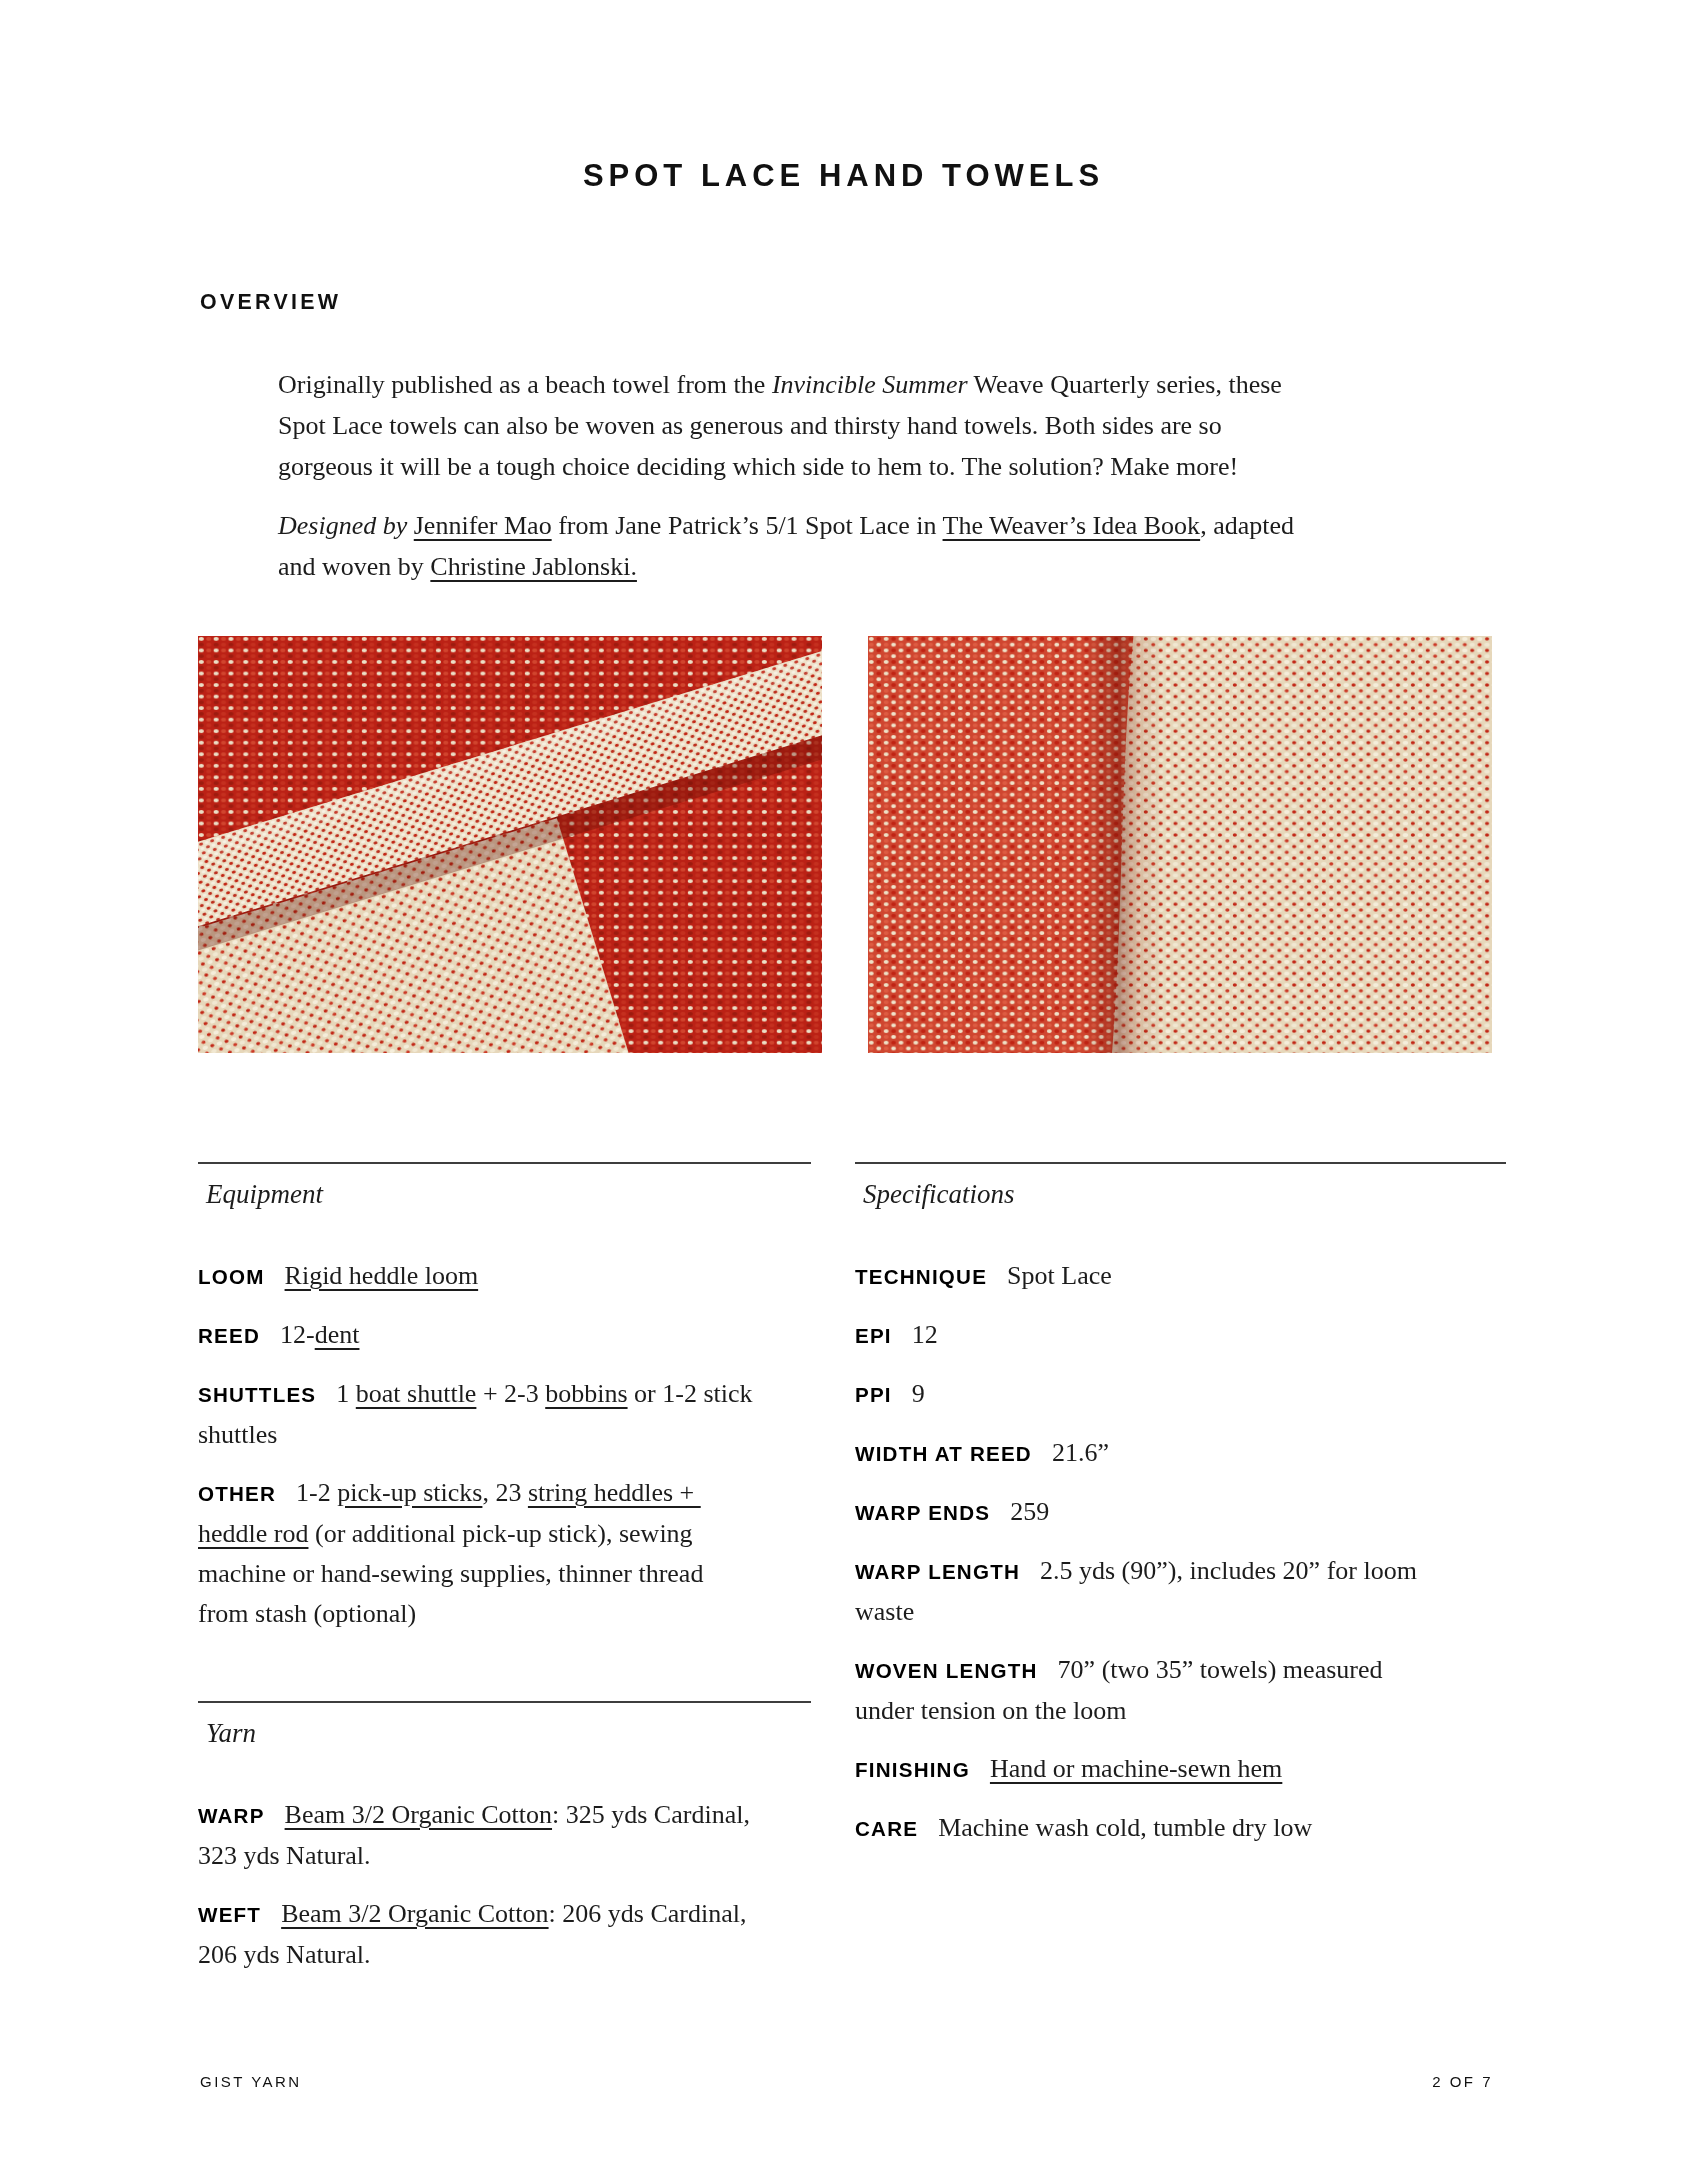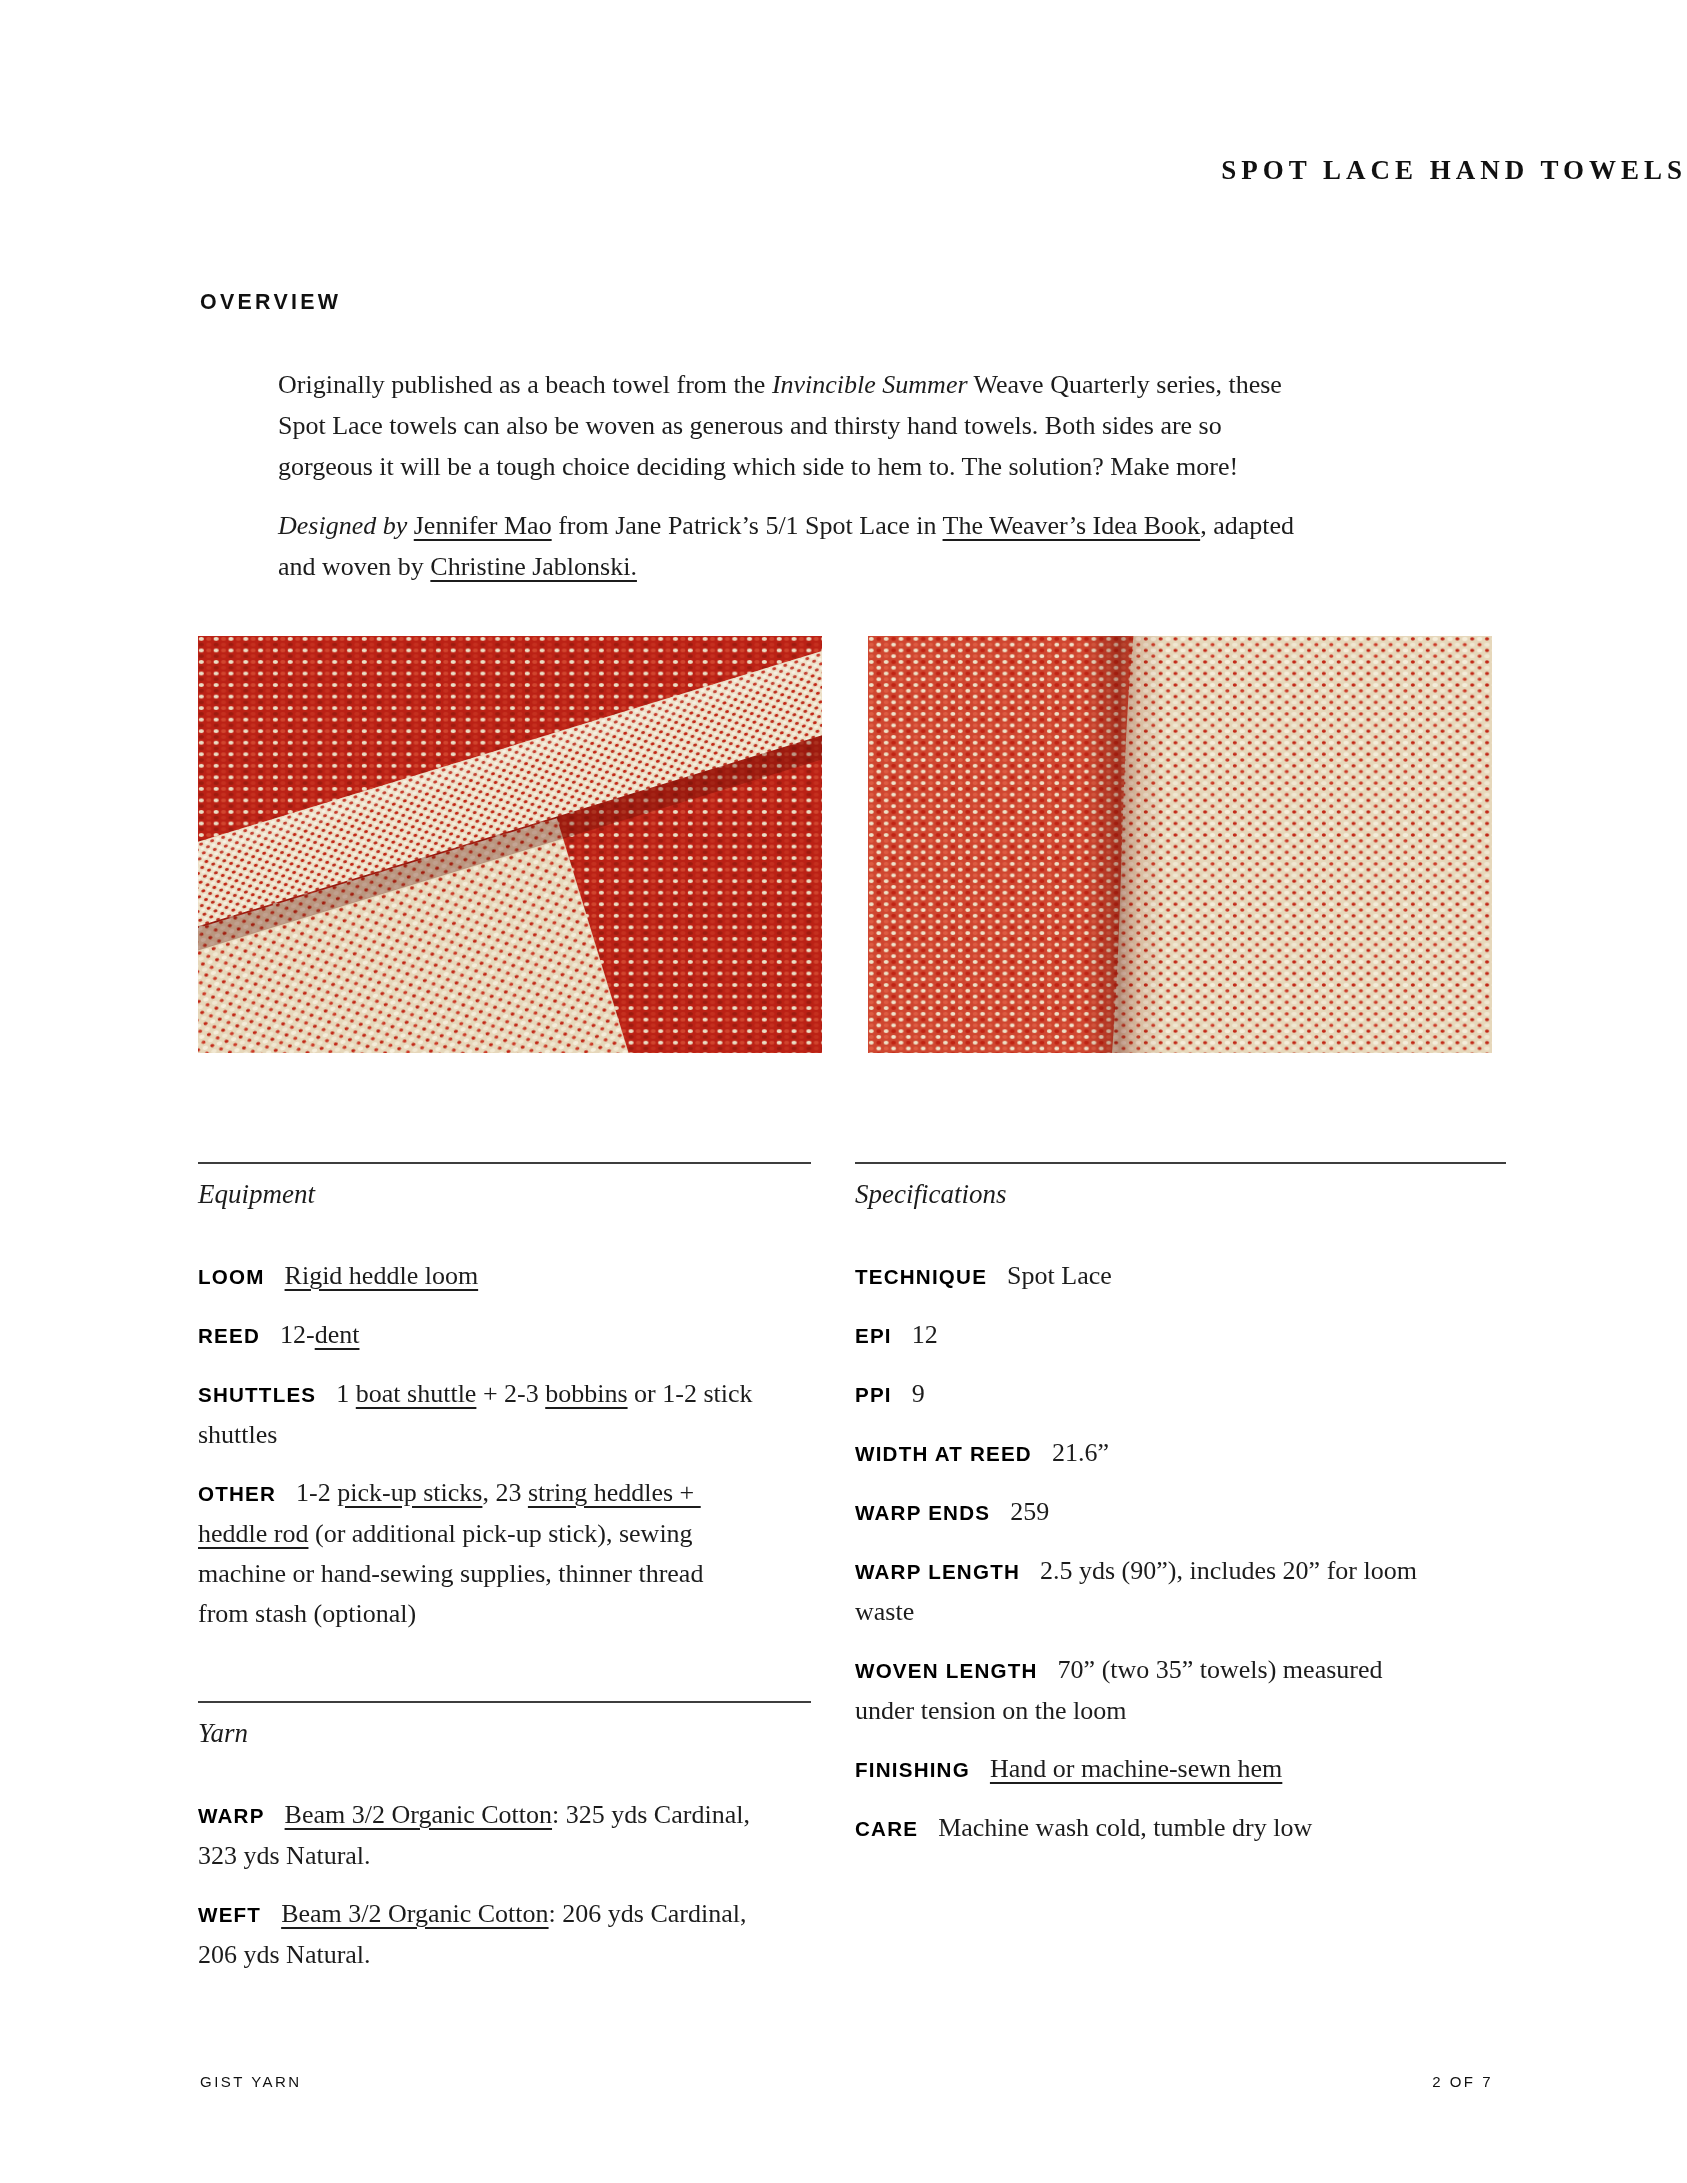--- a/index.html
+++ b/index.html
@@ -8,23 +8,23 @@
     width:1687px;
     height:2183px;
     background:#ffffff;
     font-family:"Liberation Serif","DejaVu Serif",serif;
     color:#1c1c1c;
     overflow:hidden;
   }
   
   .doc-title{
     position:absolute; left:0; right:0; top:137px;
-    text-align:right;
-    font-family:Liberation Serif, serif;
-    font-weight:700; font-size:27px; letter-spacing:5px;
+    text-align:center;
+    font-family:Liberation Sans, sans-serif;
+    font-weight:700; font-size:31px; letter-spacing:5px;
     color:#111;
   }
   
   .overview-heading{
     position:absolute; left:200px; top:290px;
     font-family:"Liberation Sans","DejaVu Sans",sans-serif;
     font-weight:700; font-size:21.4px; letter-spacing:3.3px; color:#111;
   }
   .intro{
     position:absolute; left:278px; top:364px; width:1170px;
@@ -40,21 +40,21 @@
   .photo-right{ left:868px; top:636px; width:624px; height:417px; }
   
   .col{ position:absolute; }
   #equipment{ left:198px; top:1162px; width:626px; }
   #yarn{ left:198px; top:1701px; width:626px; }
   #specs{ left:855px; top:1162px; width:659px; }
   .col hr{ border:none; border-top:2.5px solid #3d3d3d; margin:0; }
   #equipment hr, #yarn hr{ width:613px; }
   #specs hr{ width:651px; }
   .col h2{
-    margin:13px 0 44px 0;
+    margin:13px 0 44px 8px;
     font-size:27px; line-height:35px;
     font-style:italic; font-weight:normal; color:#1c1c1c;
   }
   .entry{
     margin:0 0 18px 0;
     font-size:26px; line-height:40px;
   }
   .entry .lbl{
     font-family:Liberation Sans, sans-serif;
     font-weight:700; font-size:20.6px; letter-spacing:1.2px;

